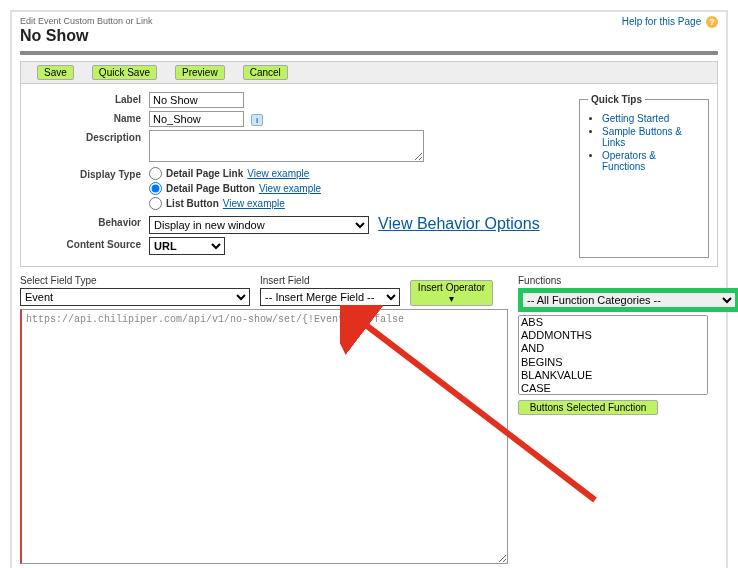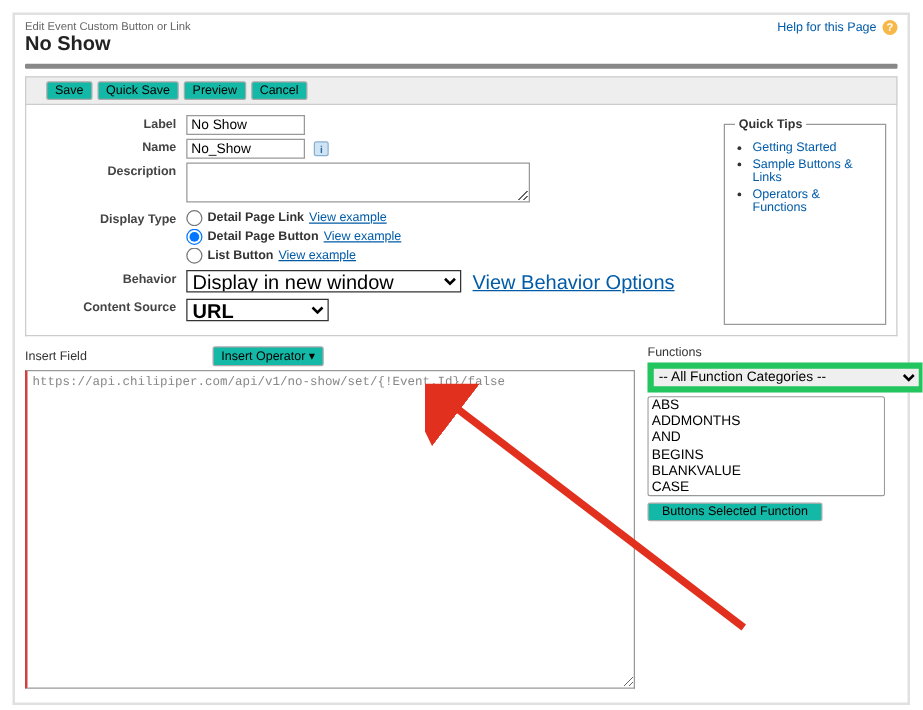--- a/index.html
+++ b/index.html
@@ -70,24 +70,24 @@
     width: 200px;
   }
   .section-buttons {
     flex: 1;
     text-align: left;
     margin-left: 10px;
   }
   button.sf {
     font-size: 10px;
     padding: 1px 6px;
-    background: #14b8a6;
+    background: #bef264;
     border: 1px solid #aaa;
     border-radius: 2px;
-    margin-right: 1px;
+    margin-right: 15px;
     cursor: pointer;
   }
   .form-area {
     border: 1px solid #ccc;
     border-top: none;
     padding: 8px 6px;
     position: relative;
     display: flex;
     gap: 8px;
   }
@@ -133,21 +133,21 @@
   .radio-row input { margin: 0 4px 0 0; }
   .example {
     color: #015ba7;
     text-decoration: underline;
     margin-left: 4px;
     font-size: 10px;
   }
   select.sf {
     border: 1px solid #333;
     background: #fff;
-    font-size: 16px;
+    font-size: 11px;
     height: 18px;
   }
   .link {
     color: #015ba7;
     text-decoration: underline;
     font-size: 16px;
     margin-left: 6px;
   }
   .info-i {
     display: inline-block;
@@ -292,42 +292,51 @@
         <div class="form-field">
           <select class="sf" style="width:220px">
             <option>Display in new window</option>
           </select>
           <span class="link">View Behavior Options</span>
         </div>
       </div>
       <div class="form-row">
         <div class="form-label">Content Source</div>
         <div class="form-field">
-          <select class="sf" style="width:114px;font-weight:bold">
+          <select class="sf" style="width:76px;font-weight:bold">
             <option>URL</option>
           </select>
         </div>
       </div>
     </div>
 
     <fieldset class="quick-tips">
       <legend>Quick Tips</legend>
       <ul>
         <li><a>Getting Started</a></li>
         <li><a>Sample Buttons &amp; Links</a></li>
         <li><a>Operators &amp; Functions</a></li>
       </ul>
     </fieldset>
   </div>
 
   <div class="editor-area" style="position:relative">
     <div class="ed-left">
       <div class="ed-head">
+        <div class="ed-col" style="width:230px">
+          <label>Select Field Type</label>
+          <select class="sf" style="width:230px">
+            <option>Event</option>
+          </select>
+        </div>
         <div class="ed-col" style="width:140px">
           <label>Insert Field</label>
+          <select class="sf" style="width:140px">
+            <option>-- Insert Merge Field --</option>
+          </select>
         </div>
         <div class="ed-col">
           <button class="sf" style="margin-bottom:0">
             <span>Insert Operator</span> ▾
           </button>
         </div>
       </div>
       <textarea class="code" spellcheck="false" style="">https://api.chilipiper.com/api/v1/no-show/set/{!Event.Id}/false</textarea>
 
       

